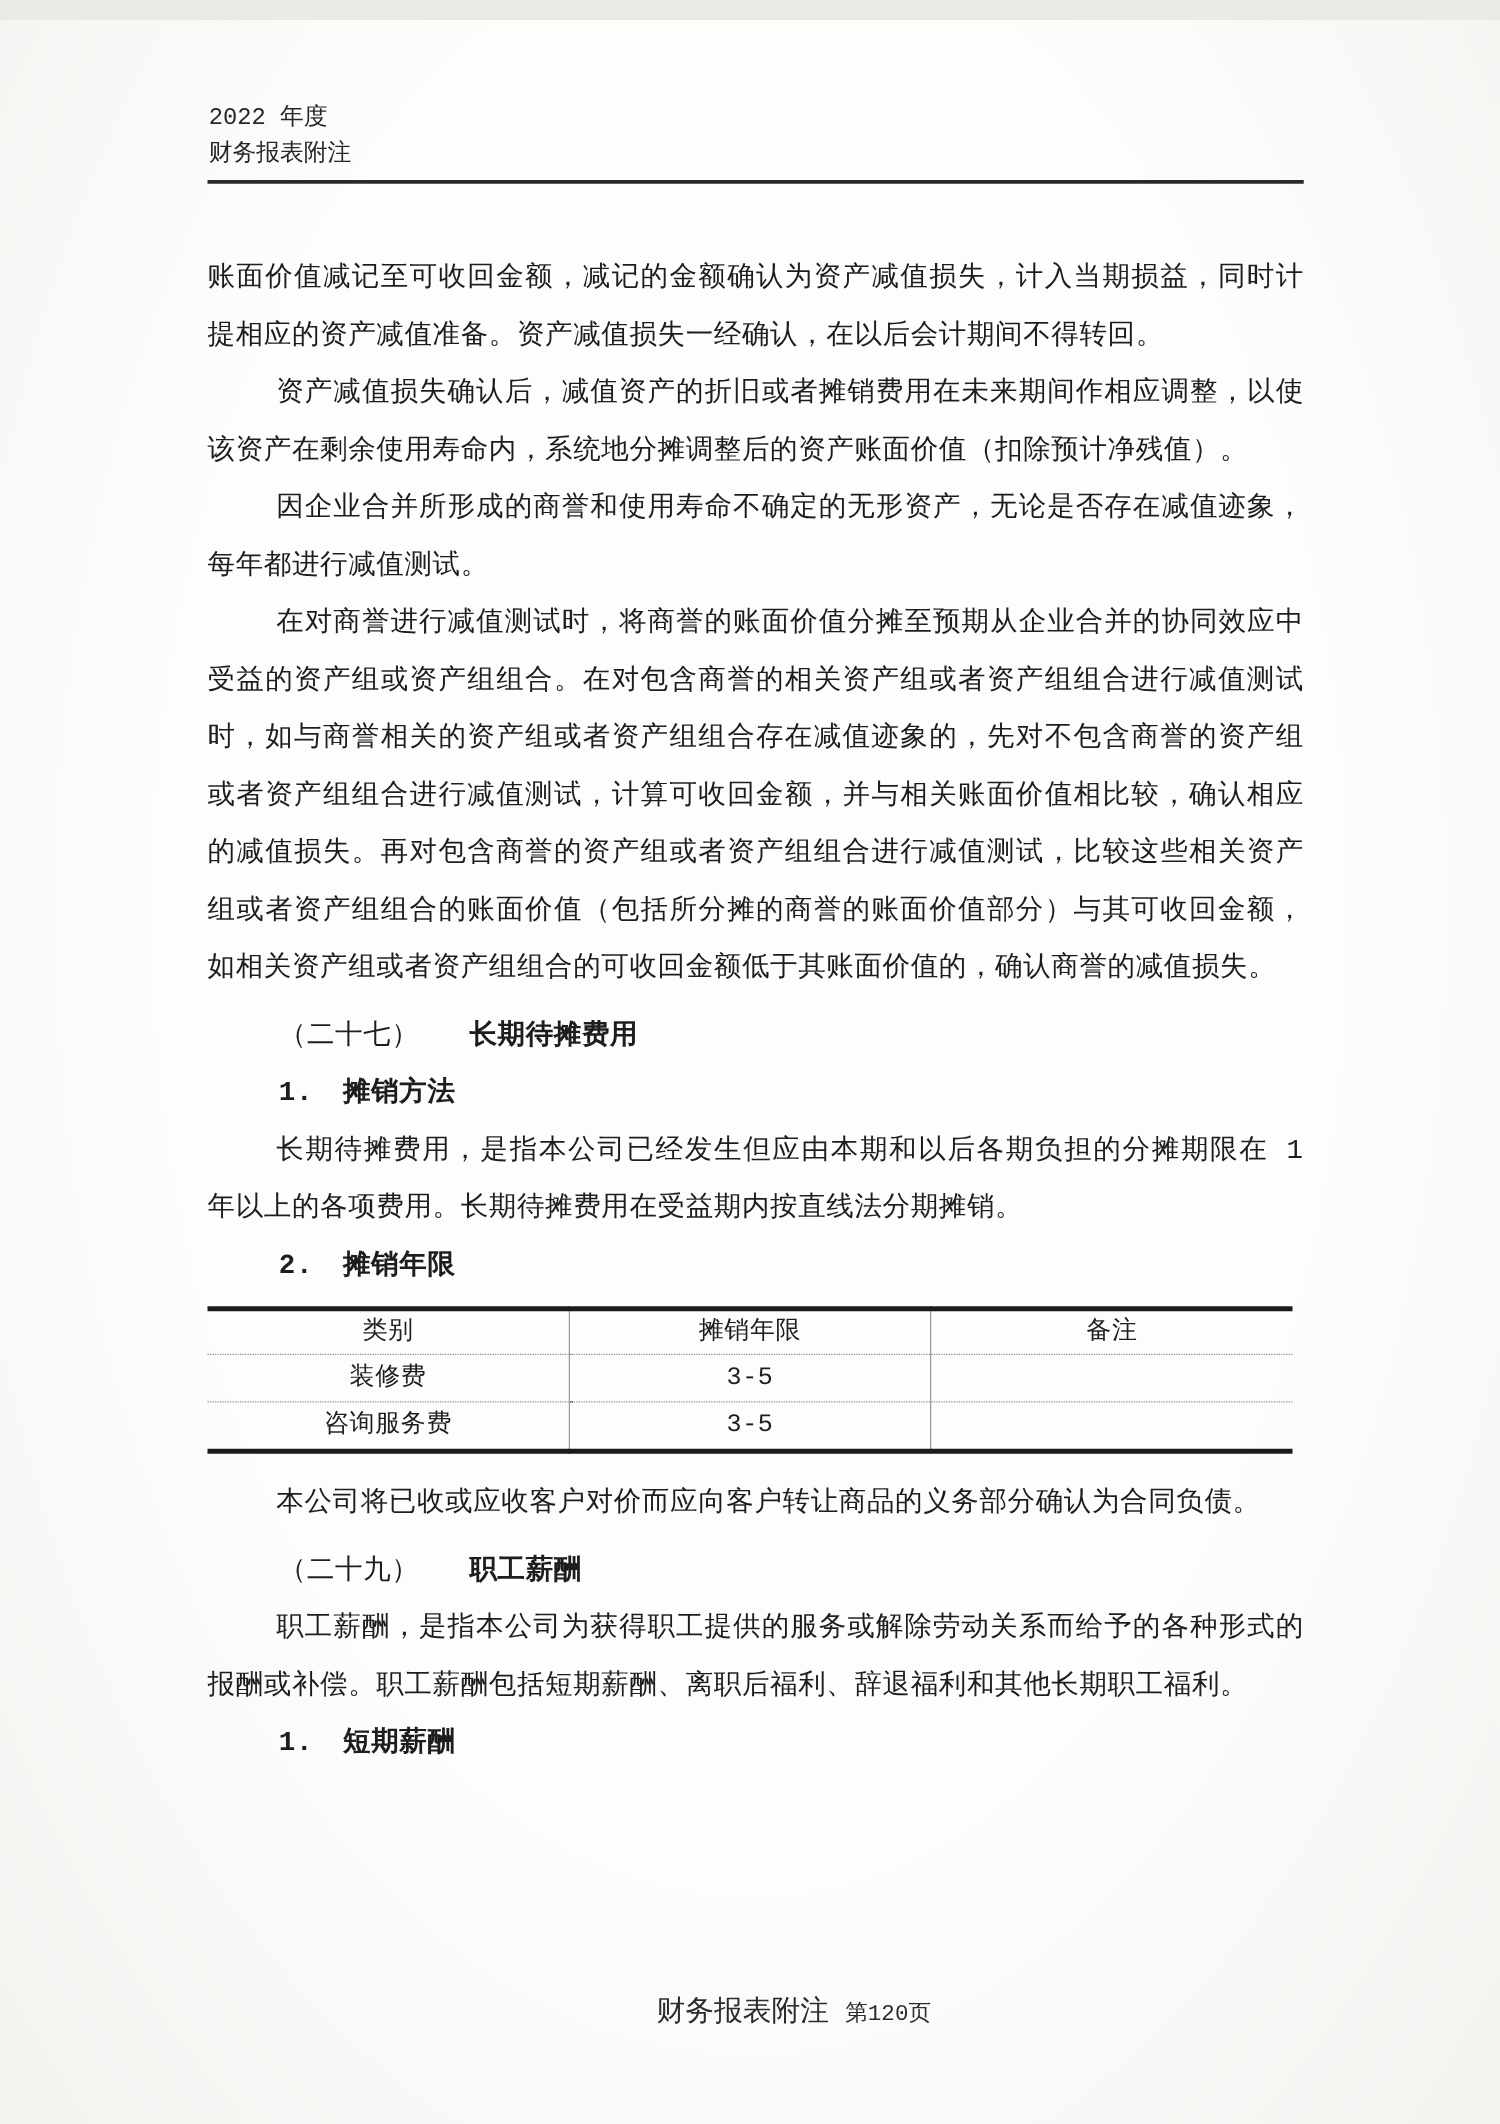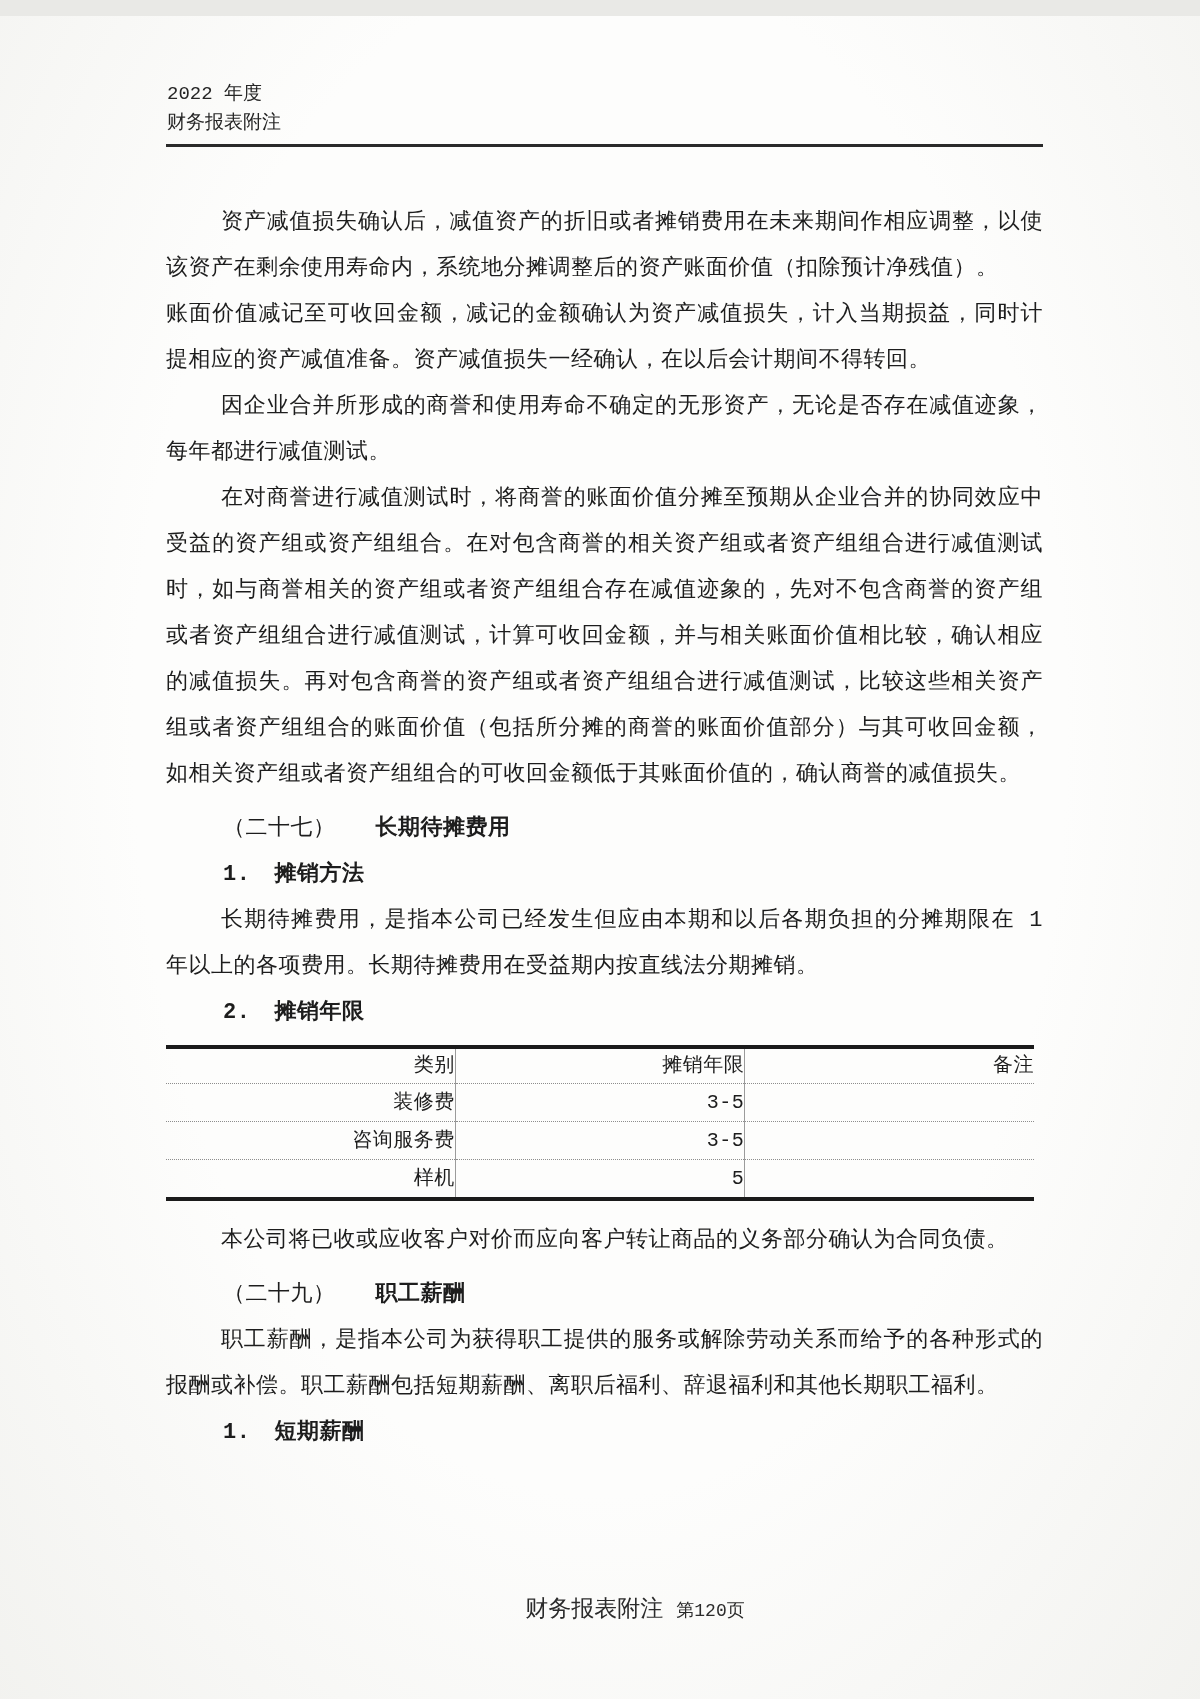--- a/index.html
+++ b/index.html
@@ -67,21 +67,21 @@
   }
   table.amort th, table.amort td {
     font-weight: normal;
     text-align: center;
     padding: 0;
     vertical-align: middle;
   }
   table.amort th { height: 34px; }
   table.amort td { height: 37px; }
   table.amort th + th, table.amort td + td { border-left: 1px solid #9b9b9b; }
-  table.amort tr.sep th, table.amort tr.sep td { border-bottom: 1px dotted #8d8d8d; text-align: right; }
+  table.amort tr.sep th, table.amort tr.sep td { border-bottom: 1px dotted #8d8d8d; }
 
   
   .doc-footer {
     position: absolute;
     left: 0;
     top: 1577px;
     width: 100%;
     text-align: center;
     color: #2b2b2b;
     font-size: 23px;
@@ -95,22 +95,22 @@
 <div class="page">
 
   <div class="doc-header">
     <div>2022 年度</div>
     <div>财务报表附注</div>
   </div>
   <div class="header-rule"></div>
 
   <div class="content">
 
+    <p class="para no-indent">账面价值减记至可收回金额，减记的金额确认为资产减值损失，计入当期损益，同时计提相应的资产减值准备。资产减值损失一经确认，在以后会计期间不得转回。</p>
     <p class="para">资产减值损失确认后，减值资产的折旧或者摊销费用在未来期间作相应调整，以使该资产在剩余使用寿命内，系统地分摊调整后的资产账面价值（扣除预计净残值）。</p>
-    <p class="para no-indent">账面价值减记至可收回金额，减记的金额确认为资产减值损失，计入当期损益，同时计提相应的资产减值准备。资产减值损失一经确认，在以后会计期间不得转回。</p>
     <p class="para">因企业合并所形成的商誉和使用寿命不确定的无形资产，无论是否存在减值迹象，每年都进行减值测试。</p>
     <p class="para">在对商誉进行减值测试时，将商誉的账面价值分摊至预期从企业合并的协同效应中受益的资产组或资产组组合。在对包含商誉的相关资产组或者资产组组合进行减值测试时，如与商誉相关的资产组或者资产组组合存在减值迹象的，先对不包含商誉的资产组或者资产组组合进行减值测试，计算可收回金额，并与相关账面价值相比较，确认相应的减值损失。再对包含商誉的资产组或者资产组组合进行减值测试，比较这些相关资产组或者资产组组合的账面价值（包括所分摊的商誉的账面价值部分）与其可收回金额，如相关资产组或者资产组组合的可收回金额低于其账面价值的，确认商誉的减值损失。</p>
 
     <div class="sec-head">
       <span class="sec-num">（二十七）</span><span class="sec-title">长期待摊费用</span>
     </div>
 
     <div class="sub-head">
       <span class="sub-num">1.</span><span class="sub-title">摊销方法</span>
     </div>
@@ -131,25 +131,20 @@
         <tr class="sep">
           <td>装修费</td>
           <td>3-5</td>
           <td></td>
         </tr>
         <tr class="sep">
           <td>咨询服务费</td>
           <td>3-5</td>
           <td></td>
         </tr>
-        <tr class="sep">
-          <td>样机</td>
-          <td>5</td>
-          <td></td>
-        </tr>
       </tbody>
     </table>
 
 
     <p class="para">本公司将已收或应收客户对价而应向客户转让商品的义务部分确认为合同负债。</p>
 
     <div class="sec-head">
       <span class="sec-num">（二十九）</span><span class="sec-title">职工薪酬</span>
     </div>
 

